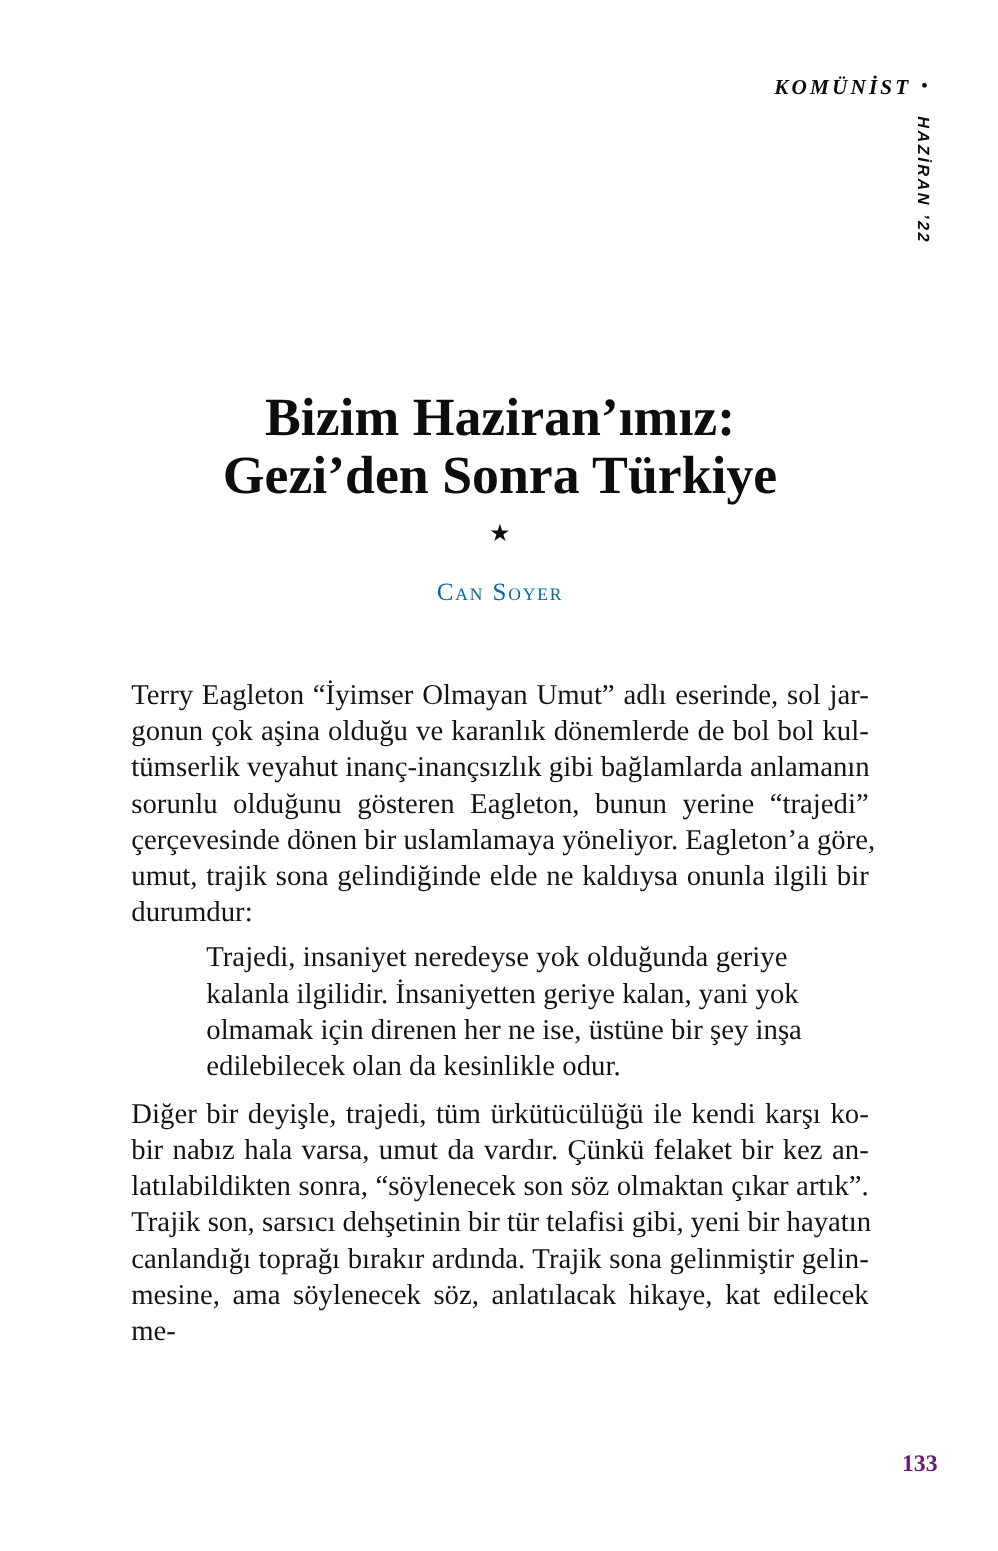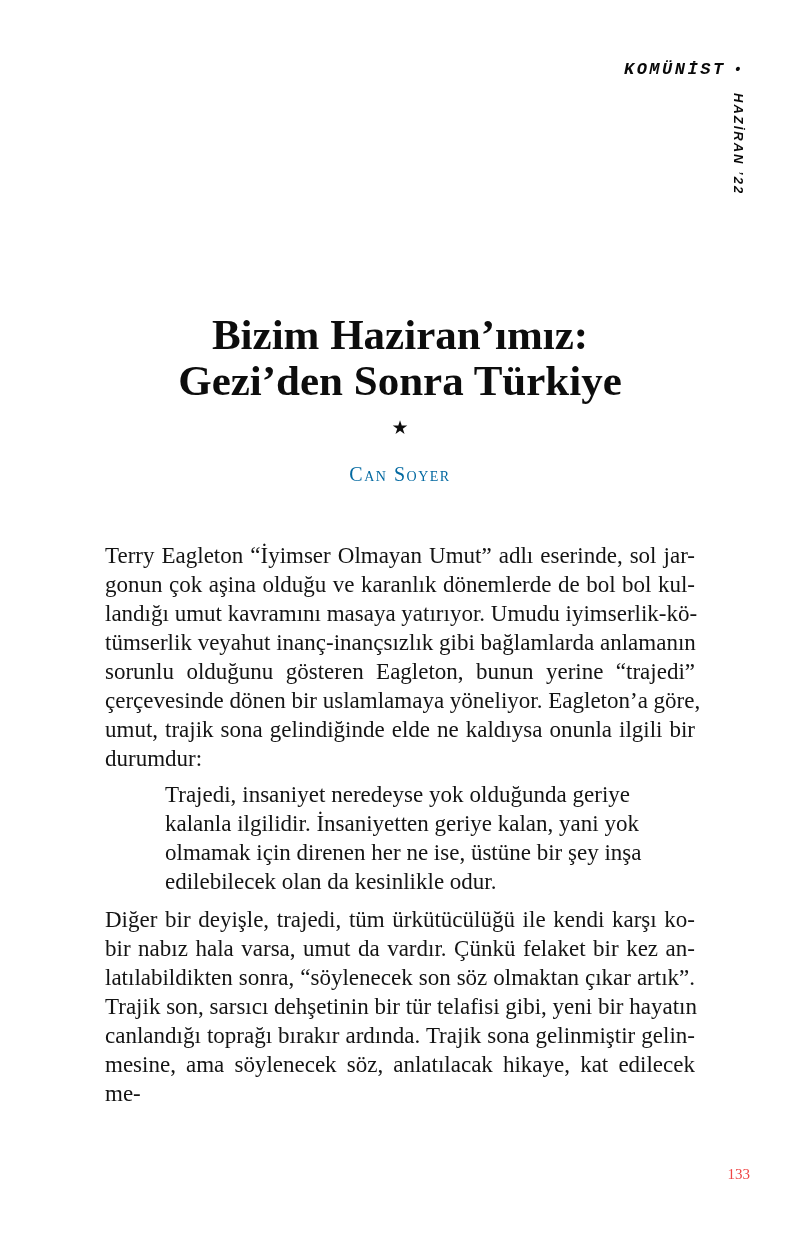--- a/index.html
+++ b/index.html
@@ -15,21 +15,21 @@
     color: #141414;
     font-family: "Liberation Serif", serif;
     overflow: hidden;
   }
 
   
   .journal-header {
     position: absolute;
     top: 60px;
     right: 56px;
-    font-family: Liberation Mono, monospace;
+    font-family: Liberation Serif, serif;
     font-style: italic;
     font-weight: bold;
     font-size: 17px;
     letter-spacing: 2.5px;
     color: #0a0a0a;
     display: flex;
     align-items: center;
     gap: 8px;
   }
   .journal-header .bullet {
@@ -105,23 +105,23 @@
   }
   .para-2 {
     margin-top: 9px;
   }
 
   
   .page-number {
     position: absolute;
     bottom: 58px;
     right: 48px;
-    font-weight: normal;
-    font-size: 15px;
-    color: #ef4444;
+    font-weight: bold;
+    font-size: 19px;
+    color: #701a75;
   }
 </style>
 </head>
 <body>
 
 <div class="page">
 
   <div class="journal-header">
     <span>KOMÜNİST</span>
     <span class="bullet">•</span>
@@ -133,21 +133,20 @@
     <div class="title-line">Bizim Haziran’ımız:</div>
     <div class="title-line">Gezi’den Sonra Türkiye</div>
     <div class="star">★</div>
     <div class="author">Can Soyer</div>
   </div>
 
   <div class="body-text">
     <div class="para para-1">
         <div class="line">Terry Eagleton “İyimser Olmayan Umut” adlı eserinde, sol jar-</div>
         <div class="line">gonun çok aşina olduğu ve karanlık dönemlerde de bol bol kul-</div>
-        <div class="line">landığı umut kavramını masaya yatırıyor. Umudu iyimserlik-kö-</div>
         <div class="line">tümserlik veyahut inanç-inançsızlık gibi bağlamlarda anlamanın</div>
         <div class="line">sorunlu olduğunu gösteren Eagleton, bunun yerine “trajedi”</div>
         <div class="line">çerçevesinde dönen bir uslamlamaya yöneliyor. Eagleton’a göre,</div>
         <div class="line">umut, trajik sona gelindiğinde elde ne kaldıysa onunla ilgili bir</div>
         <div class="line">durumdur:</div>
       </div>
     <div class="quote">
         <div class="line">Trajedi, insaniyet neredeyse yok olduğunda geriye</div>
         <div class="line">kalanla ilgilidir. İnsaniyetten geriye kalan, yani yok</div>
         <div class="line">olmamak için direnen her ne ise, üstüne bir şey inşa</div>

